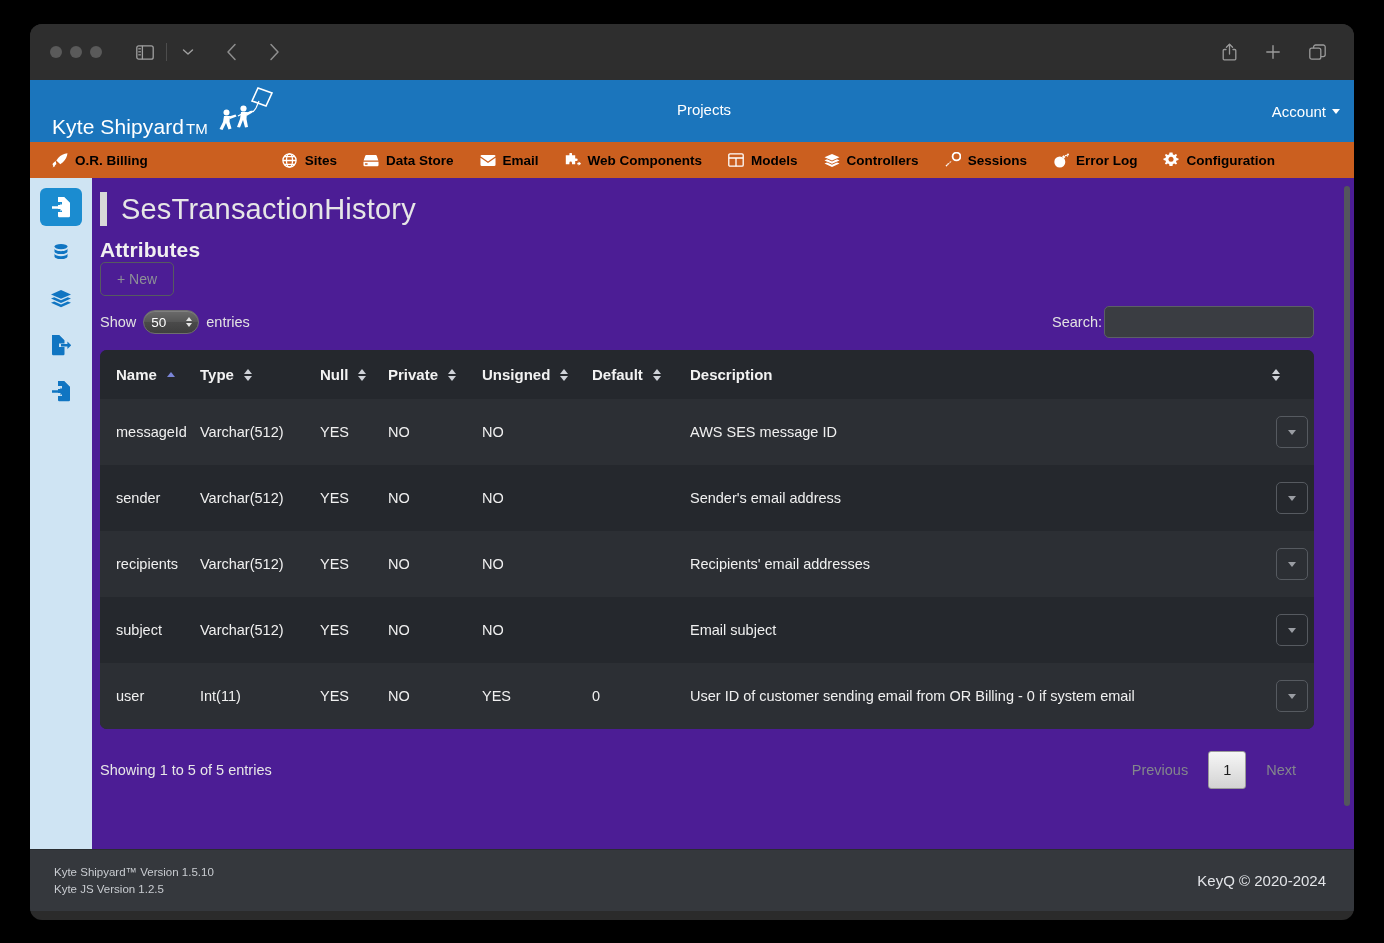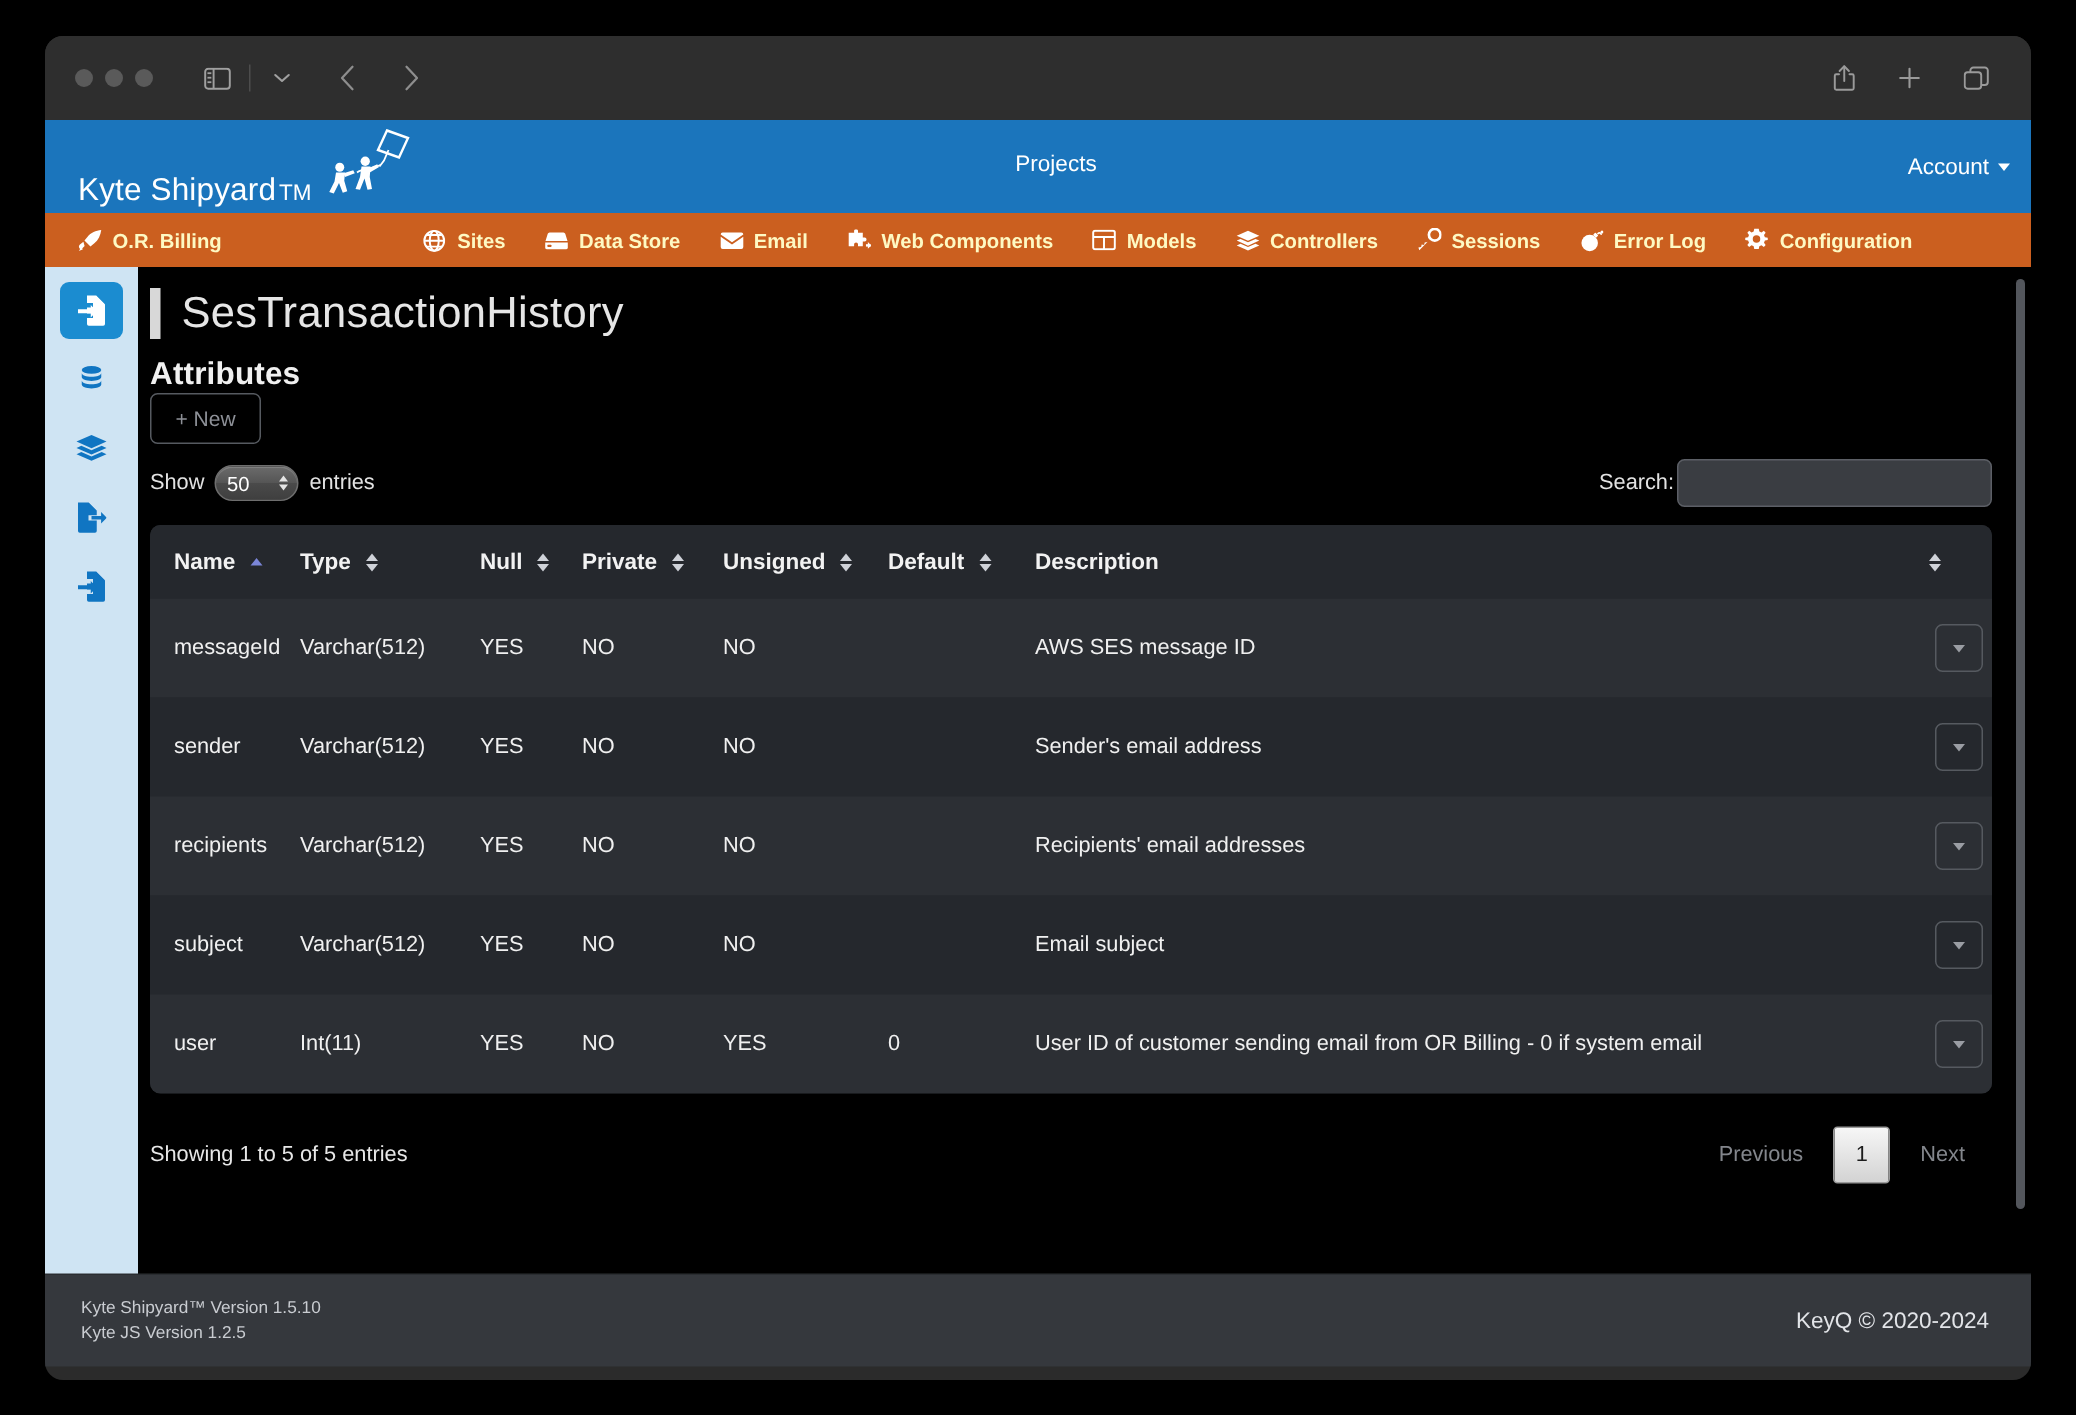--- a/index.html
+++ b/index.html
@@ -99,21 +99,21 @@
   .nav-bar {
     height: 36px;
     background: #cb5f1f;
     display: flex;
     align-items: center;
     padding: 0 22px;
     gap: 0;
   }
   .nav-item {
     display: flex; align-items: center; gap: 7px;
-    color: #fef9c3; font-size: 13.5px; font-weight: 600;
+    color: #000000; font-size: 13.5px; font-weight: 600;
     white-space: nowrap;
     padding: 0 13px;
     height: 36px;
   }
   .nav-item:first-child { padding-left: 0; }
   .nav-spacer { width: 108px; }
   .nav-icon { display: flex; align-items: center; justify-content: center; width: 16px; height: 16px; }
 
   
   .app-body {
@@ -136,22 +136,22 @@
   .side-btn {
     width: 42px; height: 38px;
     border-radius: 6px;
     display: flex; align-items: center; justify-content: center;
   }
   .side-btn.active { background: #1b8cd0; }
 
   
   .content {
     flex: 1;
-    background: #000000;
-    padding: 0 26px 0 8px;
+    background: #4c1d95;
+    padding: 0 40px 0 8px;
     position: relative;
     overflow: hidden;
   }
 
   .page-title-row {
     display: flex; align-items: center; gap: 14px;
     padding: 14px 0 8px 0;
   }
   .title-bar-accent {
     width: 7px; height: 34px; background: #d8d8d8;

